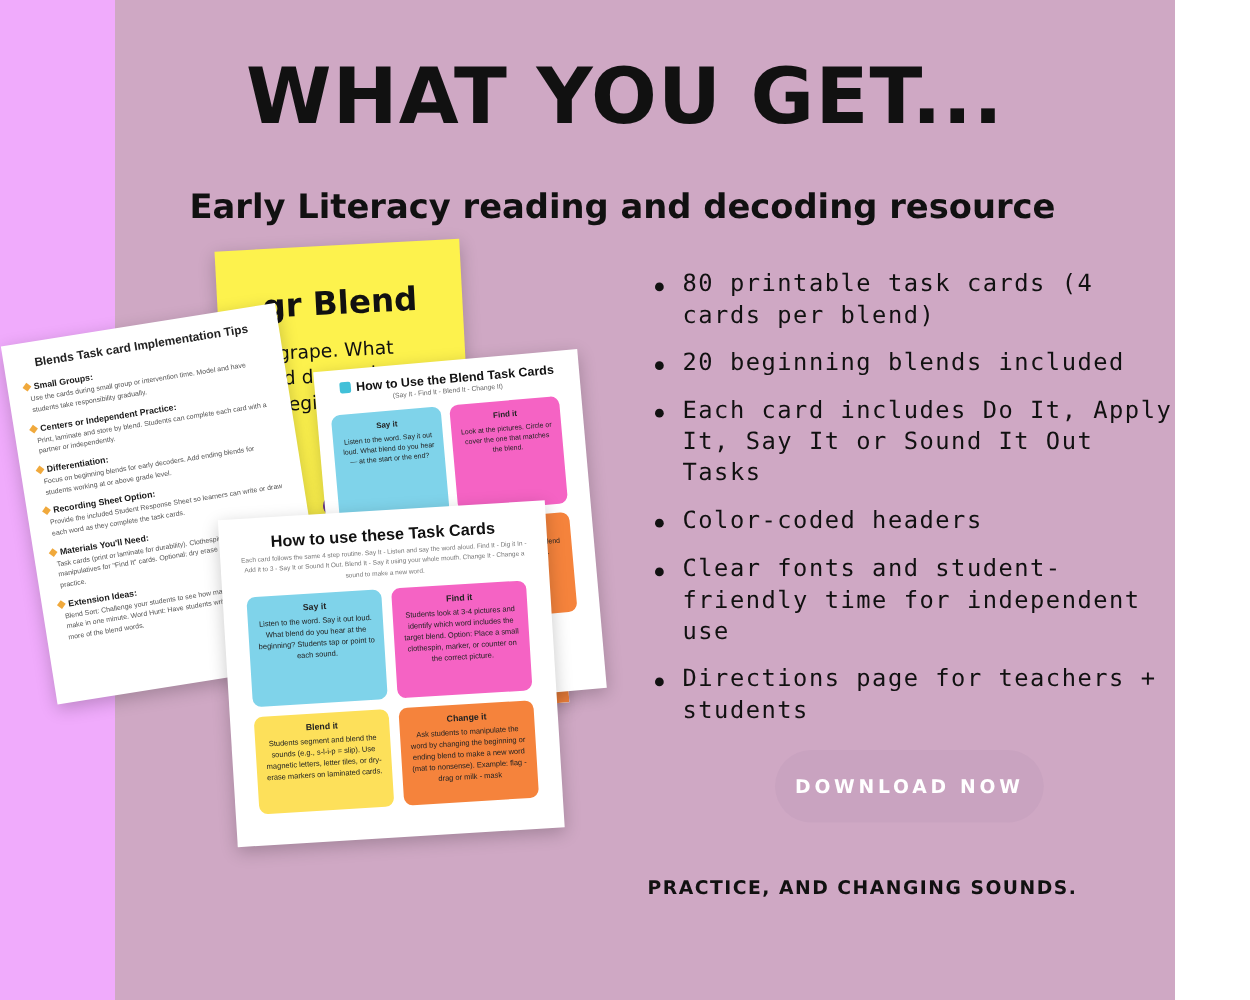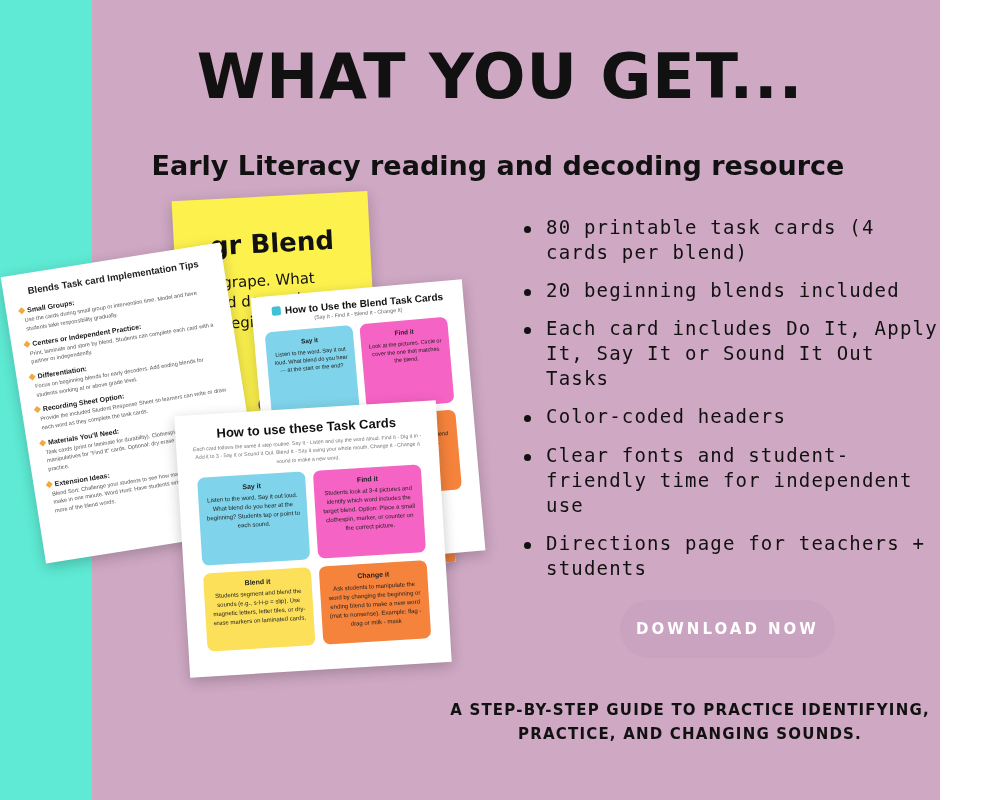--- a/index.html
+++ b/index.html
@@ -5,21 +5,21 @@
   * { box-sizing: border-box; margin: 0; padding: 0; }
   html, body {
     width: 1000px; height: 800px;
     font-family: "Liberation Sans", sans-serif;
     background: #ffffff;
     overflow: hidden;
   }
   #stage {
     position: relative;
     width: 1000px; height: 800px;
-    background: #5eead4;
+    background: #f0abfc;
   }
   
   #band {
     position: absolute;
     left: 92px; top: 0;
     width: 908px; height: 800px;
     background: #cfa8c4;
   }
   #band-right {
     position: absolute;
@@ -263,21 +263,20 @@
       <li>Each card includes Do It, Apply It, Say It or Sound It Out Tasks</li>
       <li>Color-coded headers</li>
       <li>Clear fonts and student-friendly time for independent use</li>
       <li>Directions page for teachers + students</li>
     </ul>
   </div>
 
   <button id="cta">DOWNLOAD NOW</button>
 
   <div id="footer">
-    <div>A STEP-BY-STEP GUIDE TO PRACTICE IDENTIFYING,</div>
     <div>PRACTICE, AND CHANGING SOUNDS.</div>
   </div>
 
   <div class="sheet" id="sheet-yellow">
     <div class="y-title">gr Blend</div>
     <div class="y-body">Say grape. What sound do you hear at the beginning?</div>
     <svg id="grapes" viewBox="0 0 84 72">
       <path d="M42 6 C44 14 44 18 42 22" stroke="#6b4a2a" stroke-width="3" fill="none"></path>
       <path d="M44 10 C54 2 64 6 62 12 C56 16 48 14 44 10Z" fill="#6aa84f"></path>
       <g fill="#6f3f8f">

